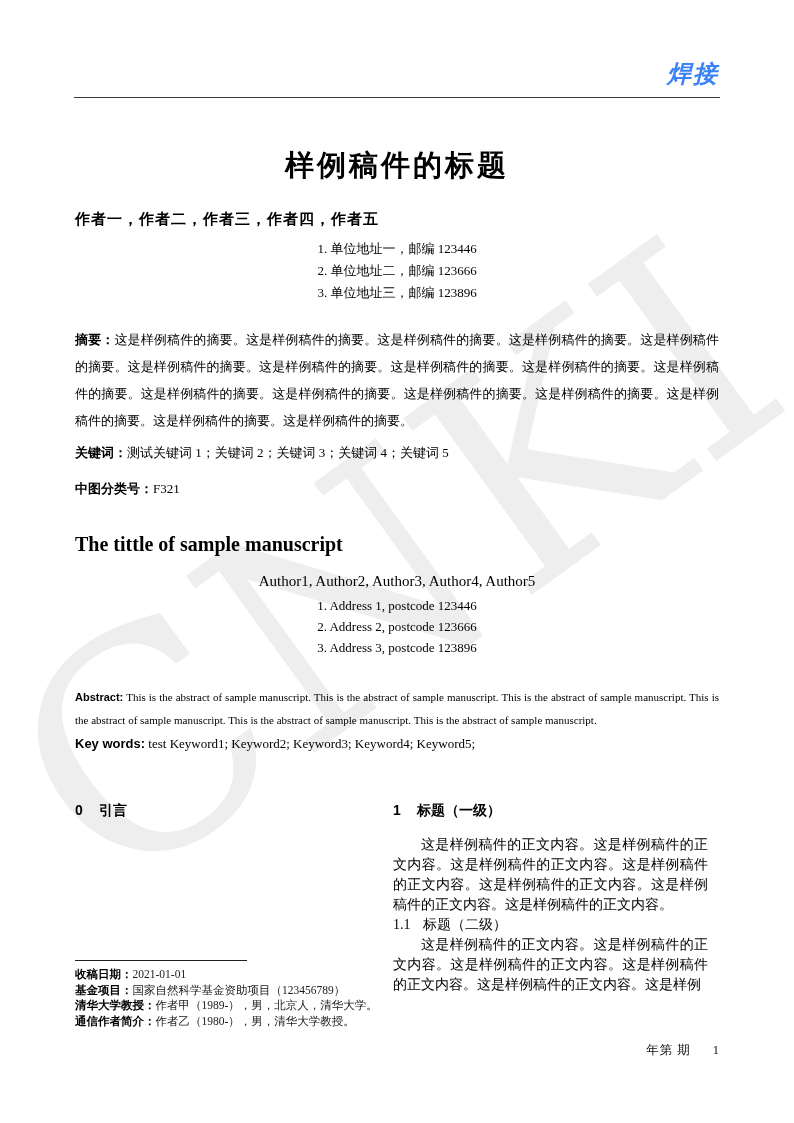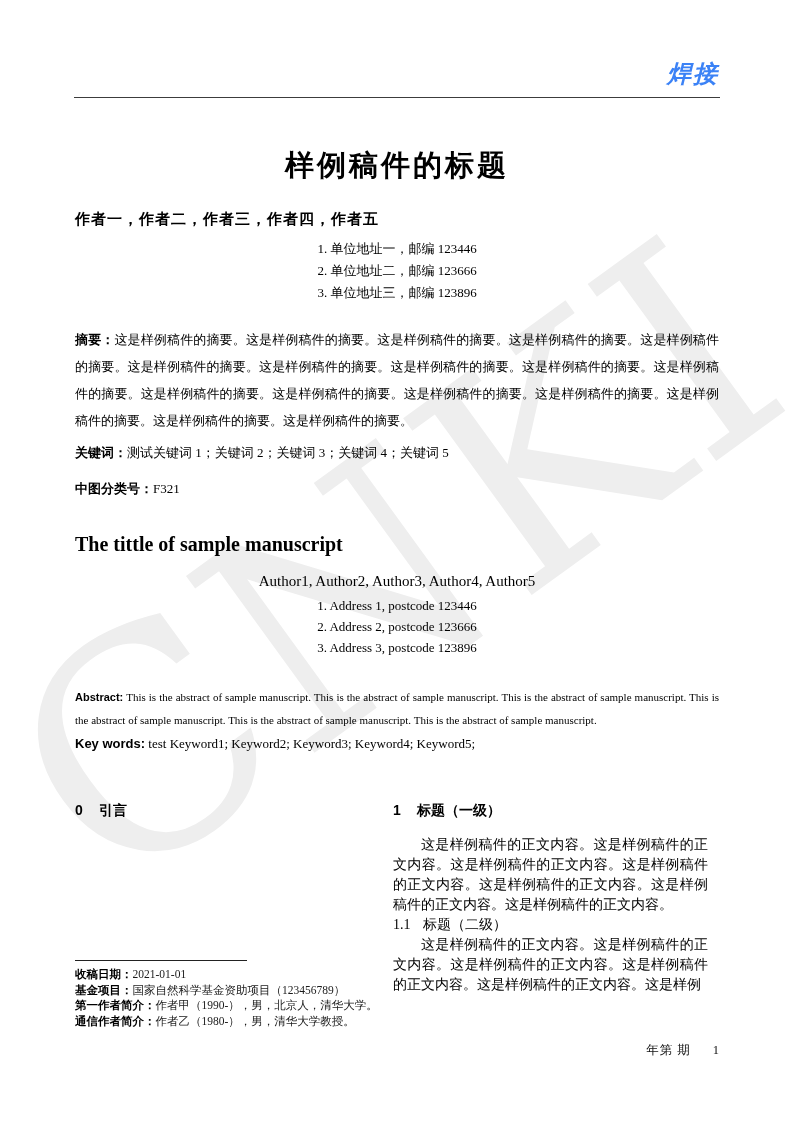--- a/index.html
+++ b/index.html
@@ -225,21 +225,21 @@
         <div class="body-para">这是样例稿件的正文内容。这是样例稿件的正文内容。这是样例稿件的正文内容。这是样例稿件的正文内容。这是样例稿件的正文内容。这是样例</div>
       </div>
 
     </div>
   </div>
 
   <div class="footnote">
     <hr class="footnote-rule">
     <div class="footnote-line"><span class="fn-label">收稿日期：</span><span>2021-01-01</span></div>
     <div class="footnote-line"><span class="fn-label">基金项目：</span><span>国家自然科学基金资助项目（123456789）</span></div>
-    <div class="footnote-line"><span class="fn-label">第一作者简介：</span><span>作者甲（1990-），男，北京人，清华大学。</span></div>
+    <div class="footnote-line"><span class="fn-label">清华大学教授：</span><span>作者甲（1989-），男，北京人，清华大学。</span></div>
     <div class="footnote-line"><span class="fn-label">通信作者简介：</span><span>作者乙（1980-），男，清华大学教授。</span></div>
   </div>
 
   <div class="footer">
     <span class="issue-text">年第 期</span><span class="page-num">1</span>
   </div>
 
 </div>
 
 </body></html>

